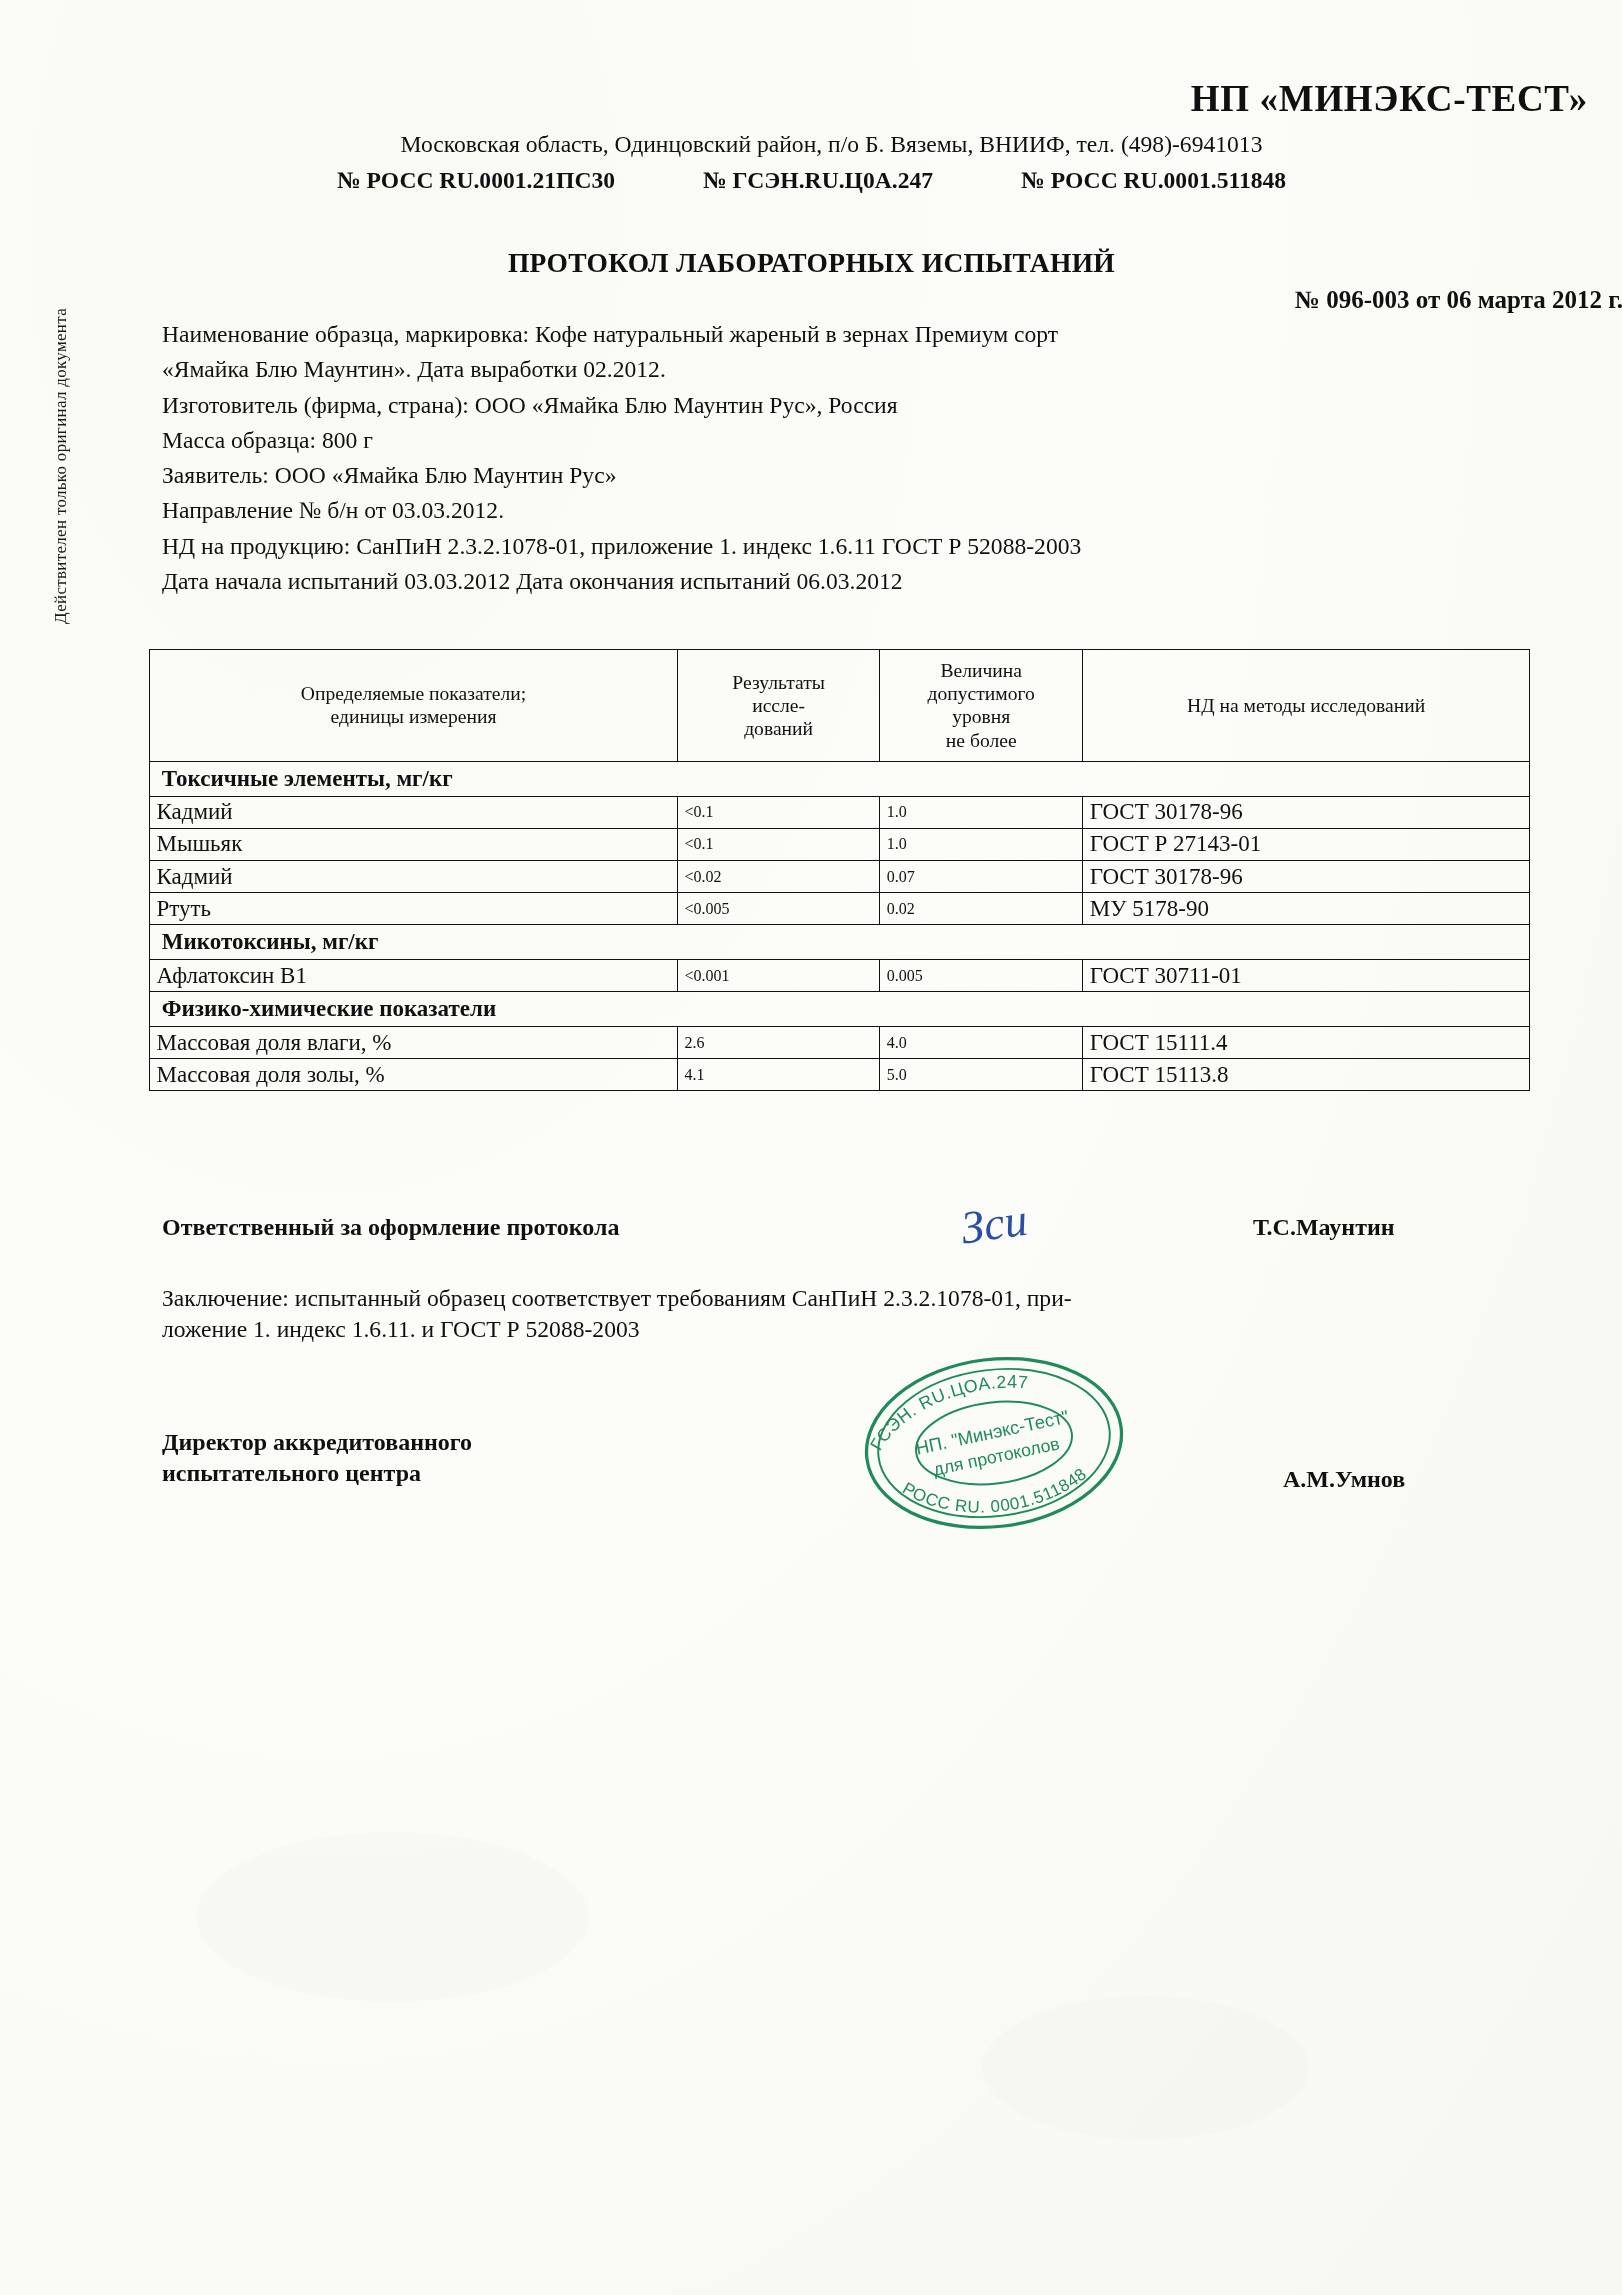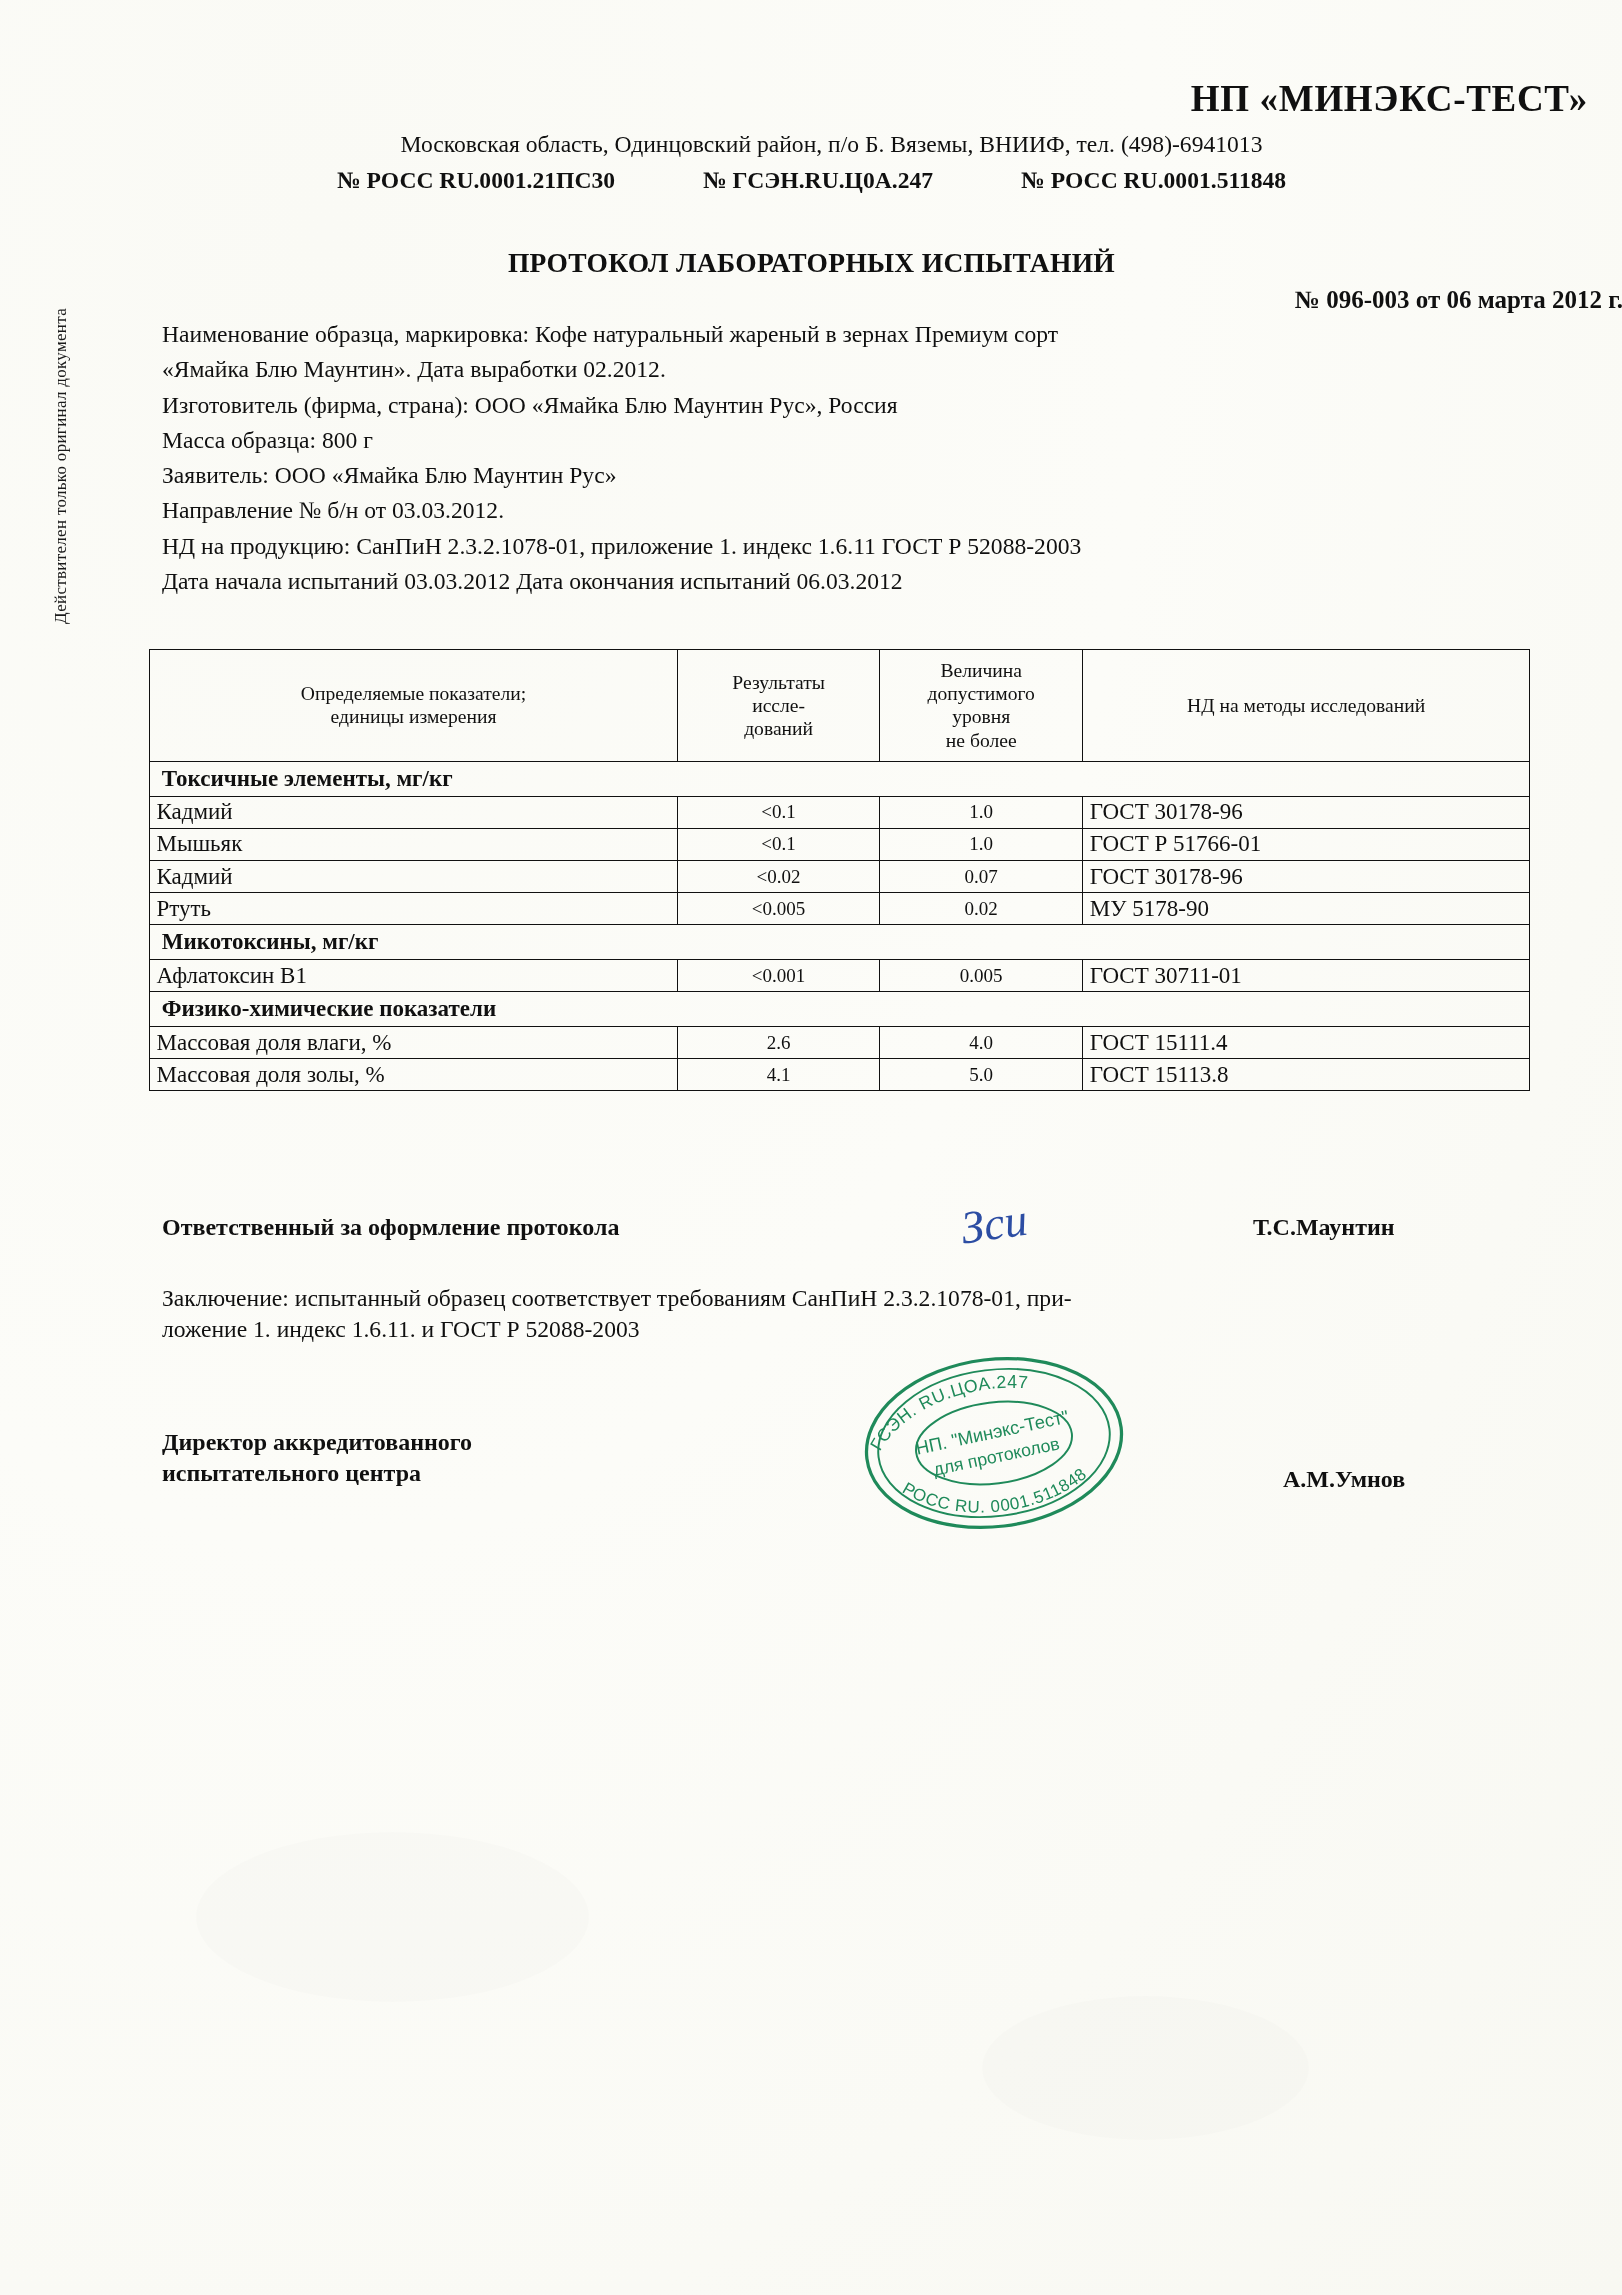--- a/index.html
+++ b/index.html
@@ -138,22 +138,22 @@
   .col-name   { width: 537px; }
   .col-res    { width: 196px; }
   .col-limit  { width: 196px; }
   .col-method { width: 452px; }
 
   td.name-cell {
     padding-left: 11.8px;
     font-size: 23px;
   }
   td.center {
-    text-align: center;
-    font-size: 19px;
+    text-align: left;
+    font-size: 16px;
   }
   td.method-cell {
     padding-left: 14.4px;
     font-size: 23px;
   }
   tr.section td {
     font-weight: bold;
     font-size: 23px;
     padding-left: 11.8px;
     padding-top: 3.9px;
@@ -297,21 +297,21 @@
           <tr>
             <td class="name-cell">Кадмий</td>
             <td class="center">&lt;0.1</td>
             <td class="center">1.0</td>
             <td class="method-cell">ГОСТ 30178-96</td>
           </tr>
           <tr>
             <td class="name-cell">Мышьяк</td>
             <td class="center">&lt;0.1</td>
             <td class="center">1.0</td>
-            <td class="method-cell">ГОСТ Р 51766-01</td>
+            <td class="method-cell">ГОСТ Р 27143-01</td>
           </tr>
           <tr>
             <td class="name-cell">Кадмий</td>
             <td class="center">&lt;0.02</td>
             <td class="center">0.07</td>
             <td class="method-cell">ГОСТ 30178-96</td>
           </tr>
           <tr>
             <td class="name-cell">Ртуть</td>
             <td class="center">&lt;0.005</td>

